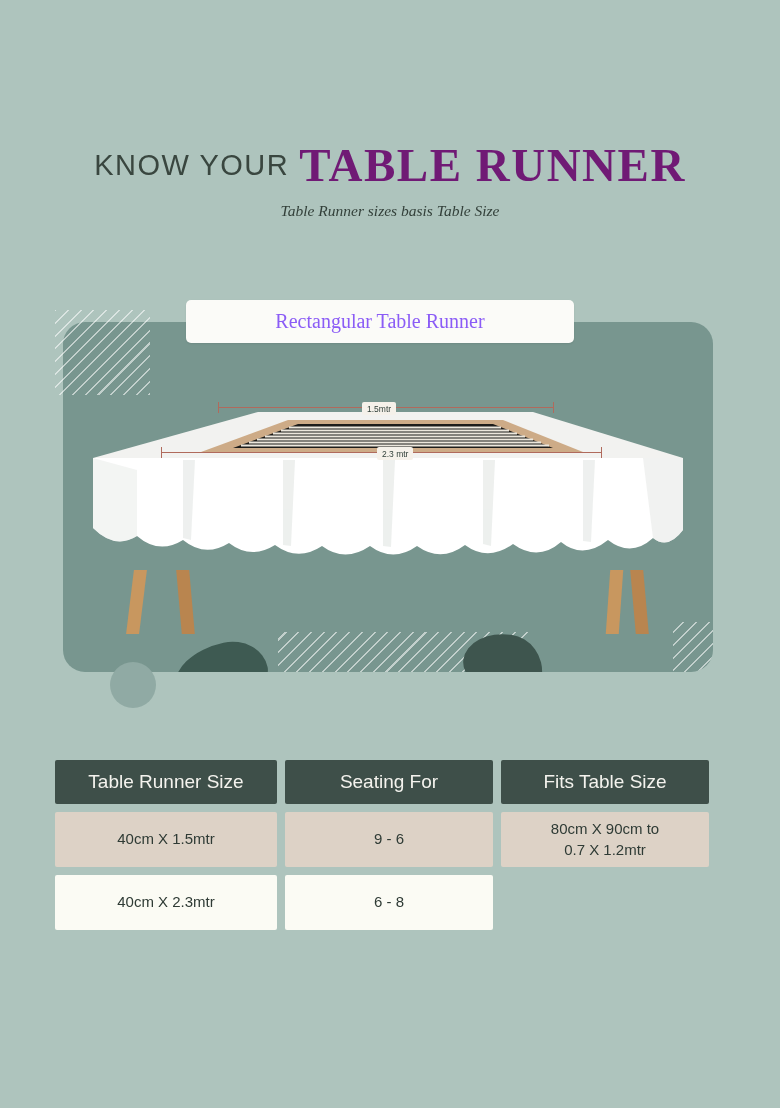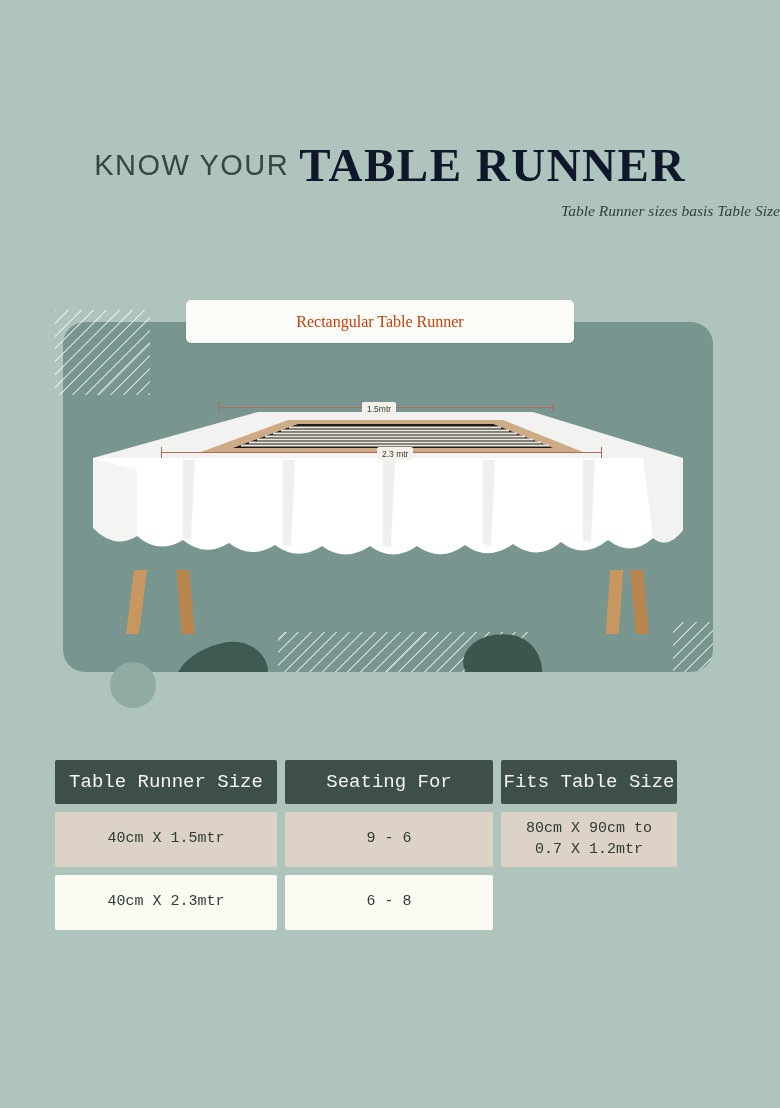--- a/index.html
+++ b/index.html
@@ -34,31 +34,30 @@
     font-weight: 400;
     color: #3b4а44;
     color: #39463f;
     vertical-align: middle;
   }
   .title-big {
     font-family: "Liberation Serif", serif;
     font-size: 47px;
     font-weight: 700;
     letter-spacing: 1.5px;
-    color: #0f172a;
+    color: #701a75;
     vertical-align: middle;
     margin-left: 10px;
   }
   .subtitle {
     font-family: "Liberation Serif", serif;
     font-style: italic;
     font-size: 15.5px;
     color: #33403a;
     margin-top: 10px;
-    text-align: right;
   }
 
   
   .panel-wrap {
     position: absolute;
     top: 300px;
     left: 55px;
     width: 670px;
     height: 400px;
   }
@@ -117,22 +116,22 @@
     height: 43px;
     background: #fbfbf8;
     border-radius: 5px;
     display: flex;
     align-items: center;
     justify-content: center;
     box-shadow: 0 1px 2px rgba(0,0,0,0.08);
   }
   .panel-chip span {
     font-family: "Liberation Serif", serif;
-    font-size: 16px;
-    color: #c2410c;
+    font-size: 20px;
+    color: #8b5cf6;
     font-weight: 400;
   }
 
   
   .table-art {
     position: absolute;
     top: 78px;
     left: 20px;
     width: 610px;
     height: 250px;
@@ -191,25 +190,25 @@
   .spec-row {
     display: flex;
     gap: 8px;
     margin-bottom: 8px;
   }
   .spec-cell {
     display: flex;
     align-items: center;
     justify-content: center;
     text-align: center;
-    font-family: Liberation Mono, monospace;
+    font-family: Liberation Sans, sans-serif;
   }
   .col-0 { width: 222px; }
   .col-1 { width: 208px; }
-  .col-2 { width: 176px; }
+  .col-2 { width: 208px; }
 
   .head .spec-cell {
     height: 44px;
     background: #3e4f49;
     color: #f4f3ee;
     font-size: 19px;
     border-radius: 2px;
   }
   .r1 .spec-cell {
     height: 55px;

